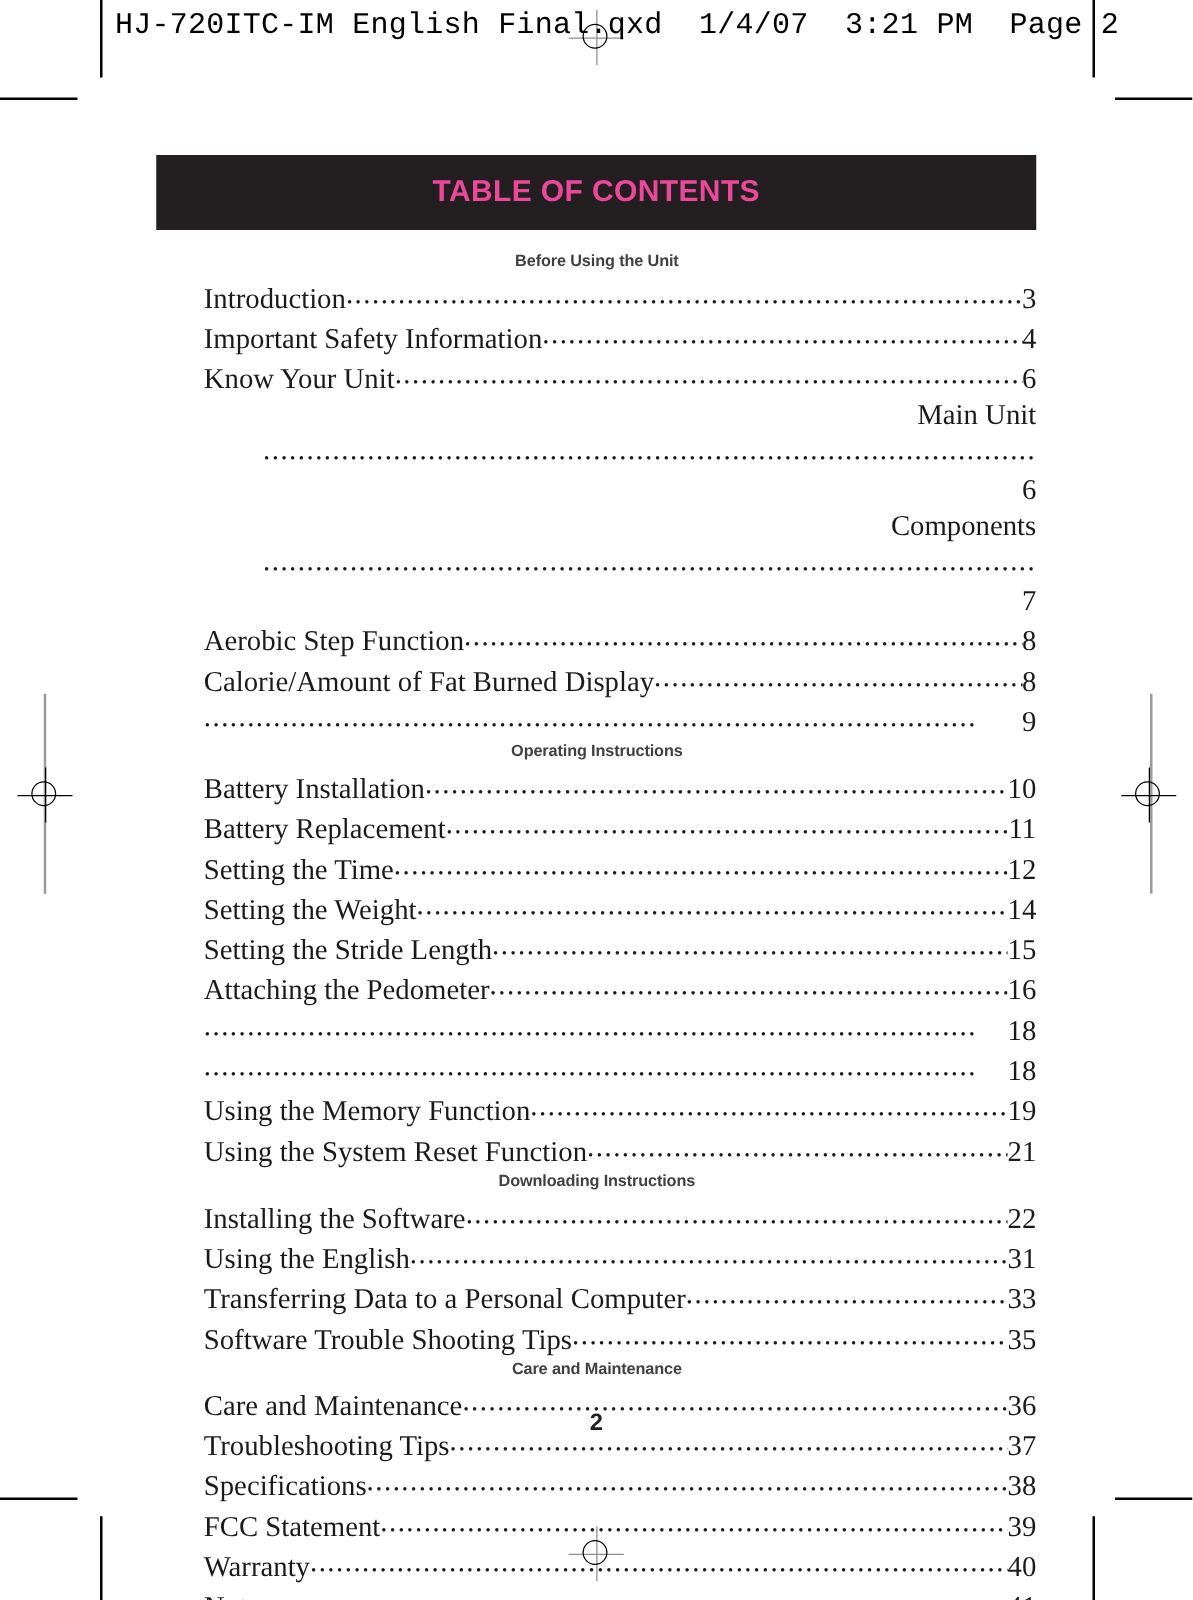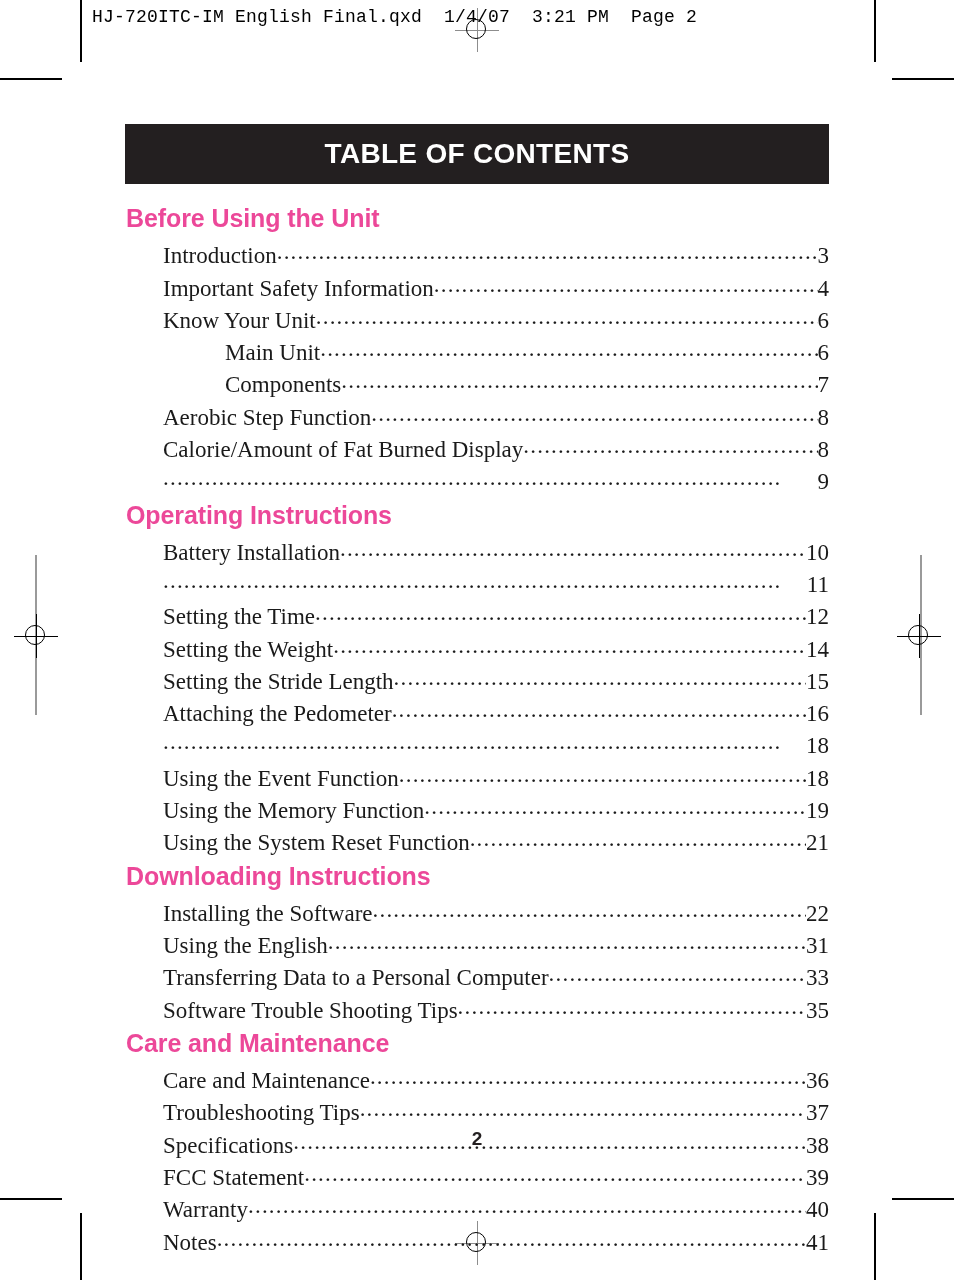--- a/index.html
+++ b/index.html
@@ -57,21 +57,21 @@
     background: #000;
   }
   .reg.gray .h, .reg.gray .v { background: #8d8d8d; }
 
   
   .slug {
     position: absolute;
     left: 92px;
     top: 7px;
     font-family: "Liberation Mono", "DejaVu Sans Mono", monospace;
-    font-size: 18px;
+    font-size: 24px;
     letter-spacing: 0.2px;
     color: #000000;
     white-space: pre;
   }
 
   
   .page {
     position: absolute;
     left: 125px;
     top: 124px;
@@ -81,49 +81,50 @@
   .banner {
     background: #231f20;
     height: 60px;
     display: flex;
     align-items: center;
     justify-content: center;
   }
   .banner-title {
     font-family: "Liberation Sans", sans-serif;
     font-weight: bold;
-    font-size: 28px;
-    color: #ffffff;
+    font-size: 24px;
+    color: #ec4899;
     letter-spacing: 0.3px;
   }
 
   .toc {
     margin-top: 16px;
   }
 
   .section-head {
     font-family: "Liberation Sans", sans-serif;
     font-weight: bold;
-    font-size: 25px;
-    color: #ec4899;
+    font-size: 13px;
+    color: #404040;
     margin: 0 0 2px 1px;
     letter-spacing: -0.1px;
     line-height: 1.45;
+    text-align: center;
   }
 
   .entry {
     display: flex;
     align-items: flex-end;
     font-size: 23px;
     color: #1a1a1a;
     line-height: 1.23;
     white-space: nowrap;
   }
   .entry.lvl1 { padding-left: 38px; }
-  .entry.lvl2 { padding-left: 100px; }
+  .entry.lvl2 { padding-left: 100px; flex-direction: column; }
 
   .entry .label { flex: 0 0 auto; }
   .entry .leader {
     flex: 1 1 auto;
     overflow: hidden;
     white-space: nowrap;
     margin: 0 0 4px 0;
     font-size: 23px;
     letter-spacing: 1.2px;
     color: #1a1a1a;
@@ -230,20 +231,21 @@
         <span class="leader">.........................................................................................</span>
         <span class="pageno">9</span>
       </div>
       <div class="section-head">Operating Instructions</div>
       <div class="entry lvl1">
         <span class="label">Battery Installation</span>
         <span class="leader">.........................................................................................</span>
         <span class="pageno">10</span>
       </div>
       <div class="entry lvl1">
+        <span class="label">Battery Replacement</span>
         <span class="leader">.........................................................................................</span>
         <span class="pageno">11</span>
       </div>
       <div class="entry lvl1">
         <span class="label">Setting the Time</span>
         <span class="leader">.........................................................................................</span>
         <span class="pageno">12</span>
       </div>
       <div class="entry lvl1">
         <span class="label">Setting the Weight</span>
@@ -258,21 +260,20 @@
       <div class="entry lvl1">
         <span class="label">Attaching the Pedometer</span>
         <span class="leader">.........................................................................................</span>
         <span class="pageno">16</span>
       </div>
       <div class="entry lvl1">
         <span class="leader">.........................................................................................</span>
         <span class="pageno">18</span>
       </div>
       <div class="entry lvl1">
-        <span class="label">Using the Event Function</span>
         <span class="leader">.........................................................................................</span>
         <span class="pageno">18</span>
       </div>
       <div class="entry lvl1">
         <span class="label">Using the Memory Function</span>
         <span class="leader">.........................................................................................</span>
         <span class="pageno">19</span>
       </div>
       <div class="entry lvl1">
         <span class="label">Using the System Reset Function</span>

